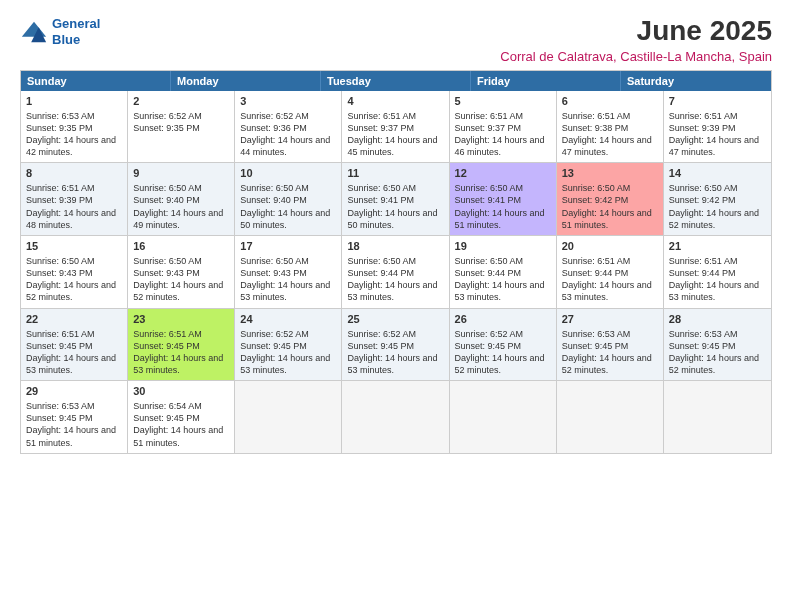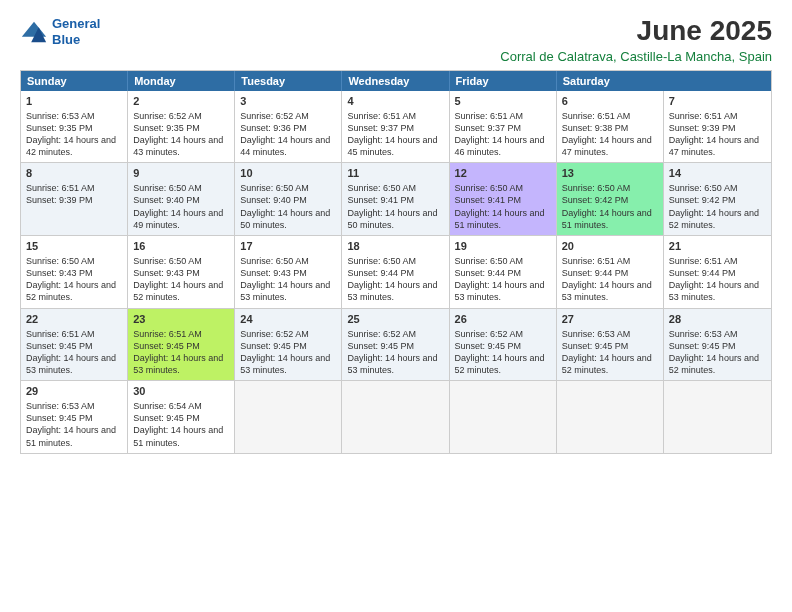--- a/index.html
+++ b/index.html
@@ -46,32 +46,32 @@
       text-align: right;
     }
     .main-title {
       font-size: 28px;
       font-weight: bold;
       color: #333;
       line-height: 1.1;
     }
     .subtitle {
       font-size: 13px;
-      color: #15803d;
+      color: #be185d;
       margin-top: 2px;
     }
     .calendar {
       flex: 1;
       display: flex;
       flex-direction: column;
       border: 1px solid #ccc;
     }
     .cal-header {
       display: grid;
-      grid-template-columns: repeat(7, 1fr);
+      grid-template-columns: repeat(5, 1fr);
       background: #2e6da4;
     }
     .cal-header-cell {
       color: #fff;
       font-size: 11px;
       font-weight: bold;
       padding: 4px 6px;
       text-align: left;
       border-right: 1px solid #4a85bb;
     }
@@ -129,41 +129,40 @@
       <div class="main-title">June 2025</div>
       <div class="subtitle">Corral de Calatrava, Castille-La Mancha, Spain</div>
     </div>
   </div>
 
   <div class="calendar">
     <div class="cal-header" id="cal-header-row">
         <div class="cal-header-cell">Sunday</div>
         <div class="cal-header-cell">Monday</div>
         <div class="cal-header-cell">Tuesday</div>
-        <div class="cal-header-cell">Wednesday</div>
         <div class="cal-header-cell">Friday</div>
         <div class="cal-header-cell">Saturday</div>
       </div>
     <div class="cal-body" id="cal-body">
         <div class="cal-row">
           <div class="cal-cell"><span class="day-num">1</span><span>Sunrise: 6:53 AM</span><br><span>Sunset: 9:35 PM</span><br><span>Daylight: 14 hours and 42 minutes.</span></div>
-          <div class="cal-cell"><span class="day-num">2</span><span>Sunrise: 6:52 AM</span><br><span>Sunset: 9:35 PM</span><br><span>Daylight: 14 hours and 43 minutes.</span></div>
+          <div class="cal-cell"><span class="day-num">2</span><span>Sunrise: 6:52 AM</span><br><span>Sunset: 9:35 PM</span><br></div>
           <div class="cal-cell"><span class="day-num">3</span><span>Sunrise: 6:52 AM</span><br><span>Sunset: 9:36 PM</span><br><span>Daylight: 14 hours and 44 minutes.</span></div>
           <div class="cal-cell"><span class="day-num">4</span><span>Sunrise: 6:51 AM</span><br><span>Sunset: 9:37 PM</span><br><span>Daylight: 14 hours and 45 minutes.</span></div>
           <div class="cal-cell"><span class="day-num">5</span><span>Sunrise: 6:51 AM</span><br><span>Sunset: 9:37 PM</span><br><span>Daylight: 14 hours and 46 minutes.</span></div>
           <div class="cal-cell"><span class="day-num">6</span><span>Sunrise: 6:51 AM</span><br><span>Sunset: 9:38 PM</span><br><span>Daylight: 14 hours and 47 minutes.</span></div>
           <div class="cal-cell"><span class="day-num">7</span><span>Sunrise: 6:51 AM</span><br><span>Sunset: 9:39 PM</span><br><span>Daylight: 14 hours and 47 minutes.</span></div>
         </div>
         <div class="cal-row">
-          <div class="cal-cell" style="background: rgb(238, 243, 248);"><span class="day-num">8</span><span>Sunrise: 6:51 AM</span><br><span>Sunset: 9:39 PM</span><br></div>
+          <div class="cal-cell" style="background: rgb(238, 243, 248);"><span class="day-num">8</span><span>Sunrise: 6:51 AM</span><br><span>Sunset: 9:39 PM</span><br><span>Daylight: 14 hours and 48 minutes.</span></div>
           <div class="cal-cell" style="background: rgb(238, 243, 248);"><span class="day-num">9</span><span>Sunrise: 6:50 AM</span><br><span>Sunset: 9:40 PM</span><br><span>Daylight: 14 hours and 49 minutes.</span></div>
           <div class="cal-cell" style="background: rgb(238, 243, 248);"><span class="day-num">10</span><span>Sunrise: 6:50 AM</span><br><span>Sunset: 9:40 PM</span><br><span>Daylight: 14 hours and 50 minutes.</span></div>
           <div class="cal-cell" style="background: rgb(238, 243, 248);"><span class="day-num">11</span><span>Sunrise: 6:50 AM</span><br><span>Sunset: 9:41 PM</span><br><span>Daylight: 14 hours and 50 minutes.</span></div>
           <div class="cal-cell" style="background: #c4b5fd;"><span class="day-num">12</span><span>Sunrise: 6:50 AM</span><br><span>Sunset: 9:41 PM</span><br><span>Daylight: 14 hours and 51 minutes.</span></div>
-          <div class="cal-cell" style="background: #86efac;"><span class="day-num">13</span><span>Sunrise: 6:50 AM</span><br><span>Sunset: 9:42 PM</span><br><span>Daylight: 14 hours and 51 minutes.</span></div>
+          <div class="cal-cell" style="background: #fca5a5;"><span class="day-num">13</span><span>Sunrise: 6:50 AM</span><br><span>Sunset: 9:42 PM</span><br><span>Daylight: 14 hours and 51 minutes.</span></div>
           <div class="cal-cell" style="background: rgb(238, 243, 248);"><span class="day-num">14</span><span>Sunrise: 6:50 AM</span><br><span>Sunset: 9:42 PM</span><br><span>Daylight: 14 hours and 52 minutes.</span></div>
         </div>
         <div class="cal-row">
           <div class="cal-cell"><span class="day-num">15</span><span>Sunrise: 6:50 AM</span><br><span>Sunset: 9:43 PM</span><br><span>Daylight: 14 hours and 52 minutes.</span></div>
           <div class="cal-cell"><span class="day-num">16</span><span>Sunrise: 6:50 AM</span><br><span>Sunset: 9:43 PM</span><br><span>Daylight: 14 hours and 52 minutes.</span></div>
           <div class="cal-cell"><span class="day-num">17</span><span>Sunrise: 6:50 AM</span><br><span>Sunset: 9:43 PM</span><br><span>Daylight: 14 hours and 53 minutes.</span></div>
           <div class="cal-cell"><span class="day-num">18</span><span>Sunrise: 6:50 AM</span><br><span>Sunset: 9:44 PM</span><br><span>Daylight: 14 hours and 53 minutes.</span></div>
           <div class="cal-cell"><span class="day-num">19</span><span>Sunrise: 6:50 AM</span><br><span>Sunset: 9:44 PM</span><br><span>Daylight: 14 hours and 53 minutes.</span></div>
           <div class="cal-cell"><span class="day-num">20</span><span>Sunrise: 6:51 AM</span><br><span>Sunset: 9:44 PM</span><br><span>Daylight: 14 hours and 53 minutes.</span></div>
           <div class="cal-cell"><span class="day-num">21</span><span>Sunrise: 6:51 AM</span><br><span>Sunset: 9:44 PM</span><br><span>Daylight: 14 hours and 53 minutes.</span></div>

